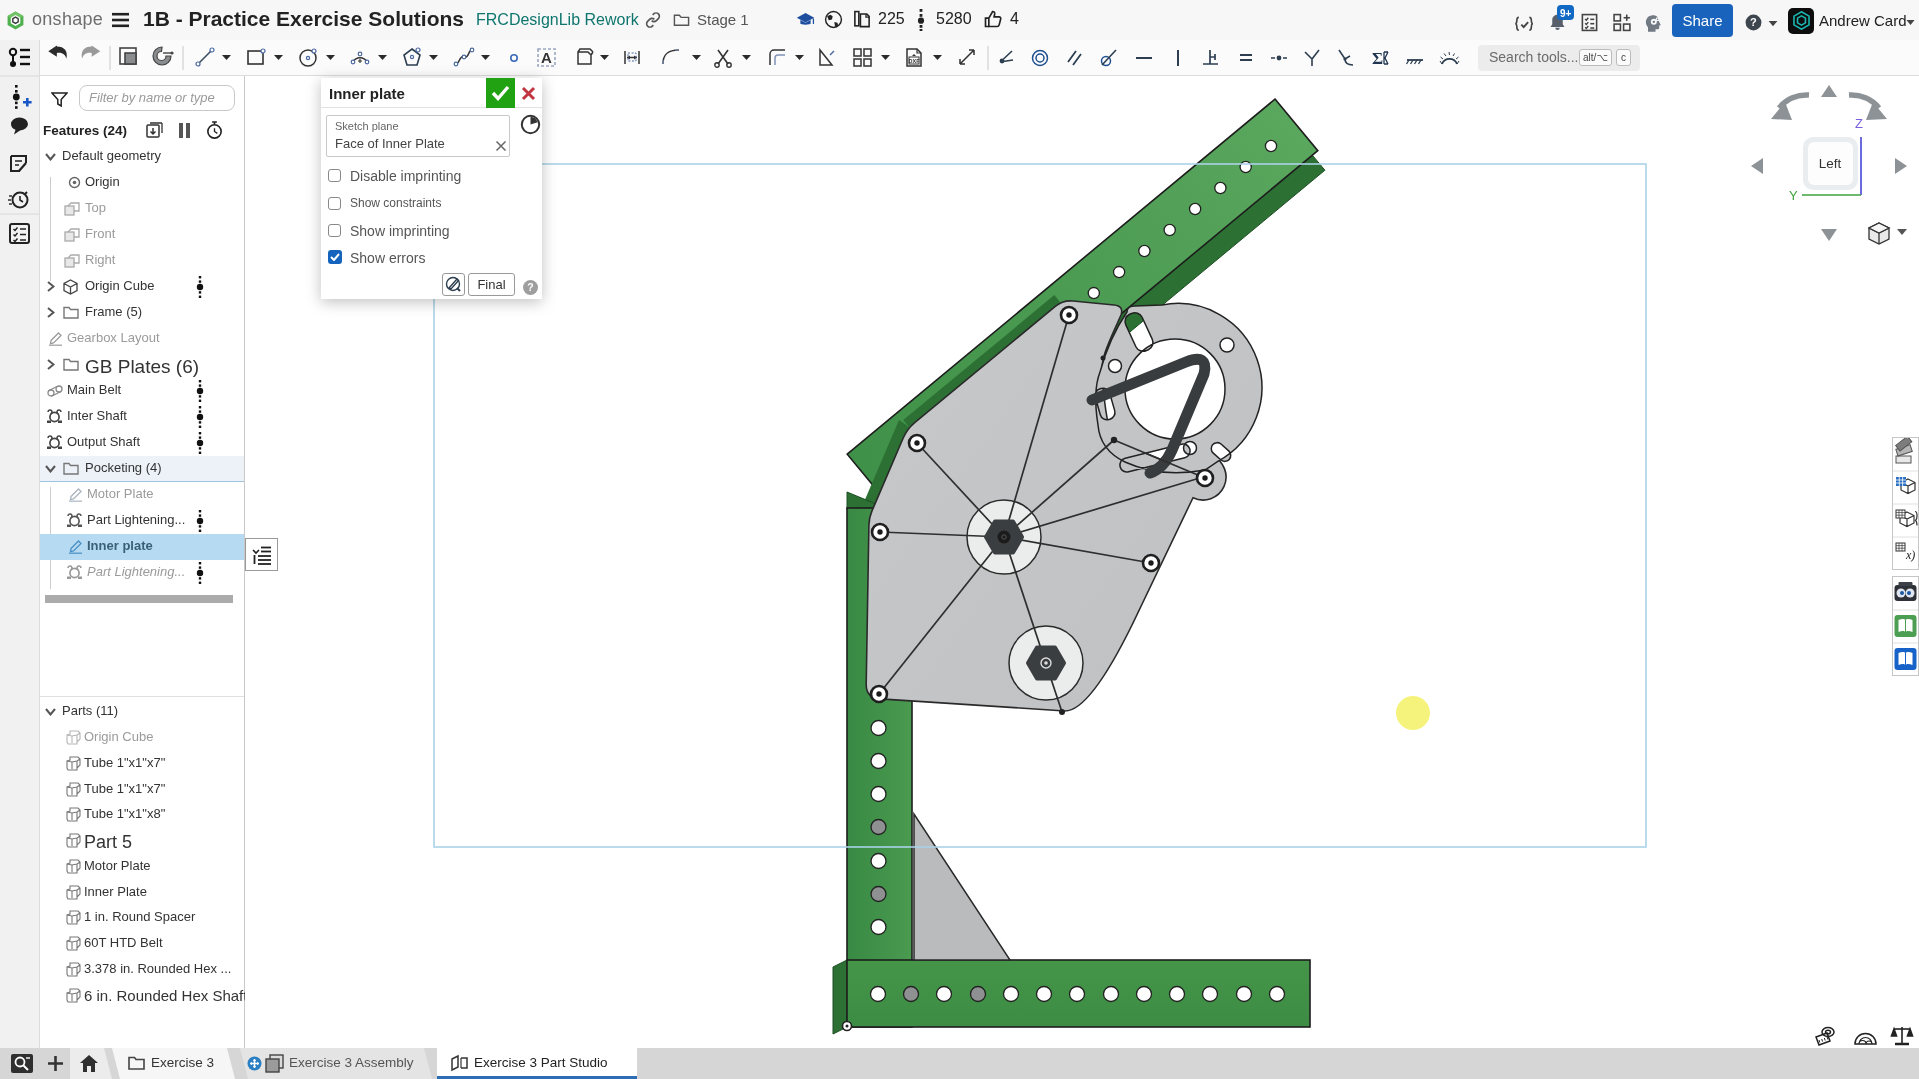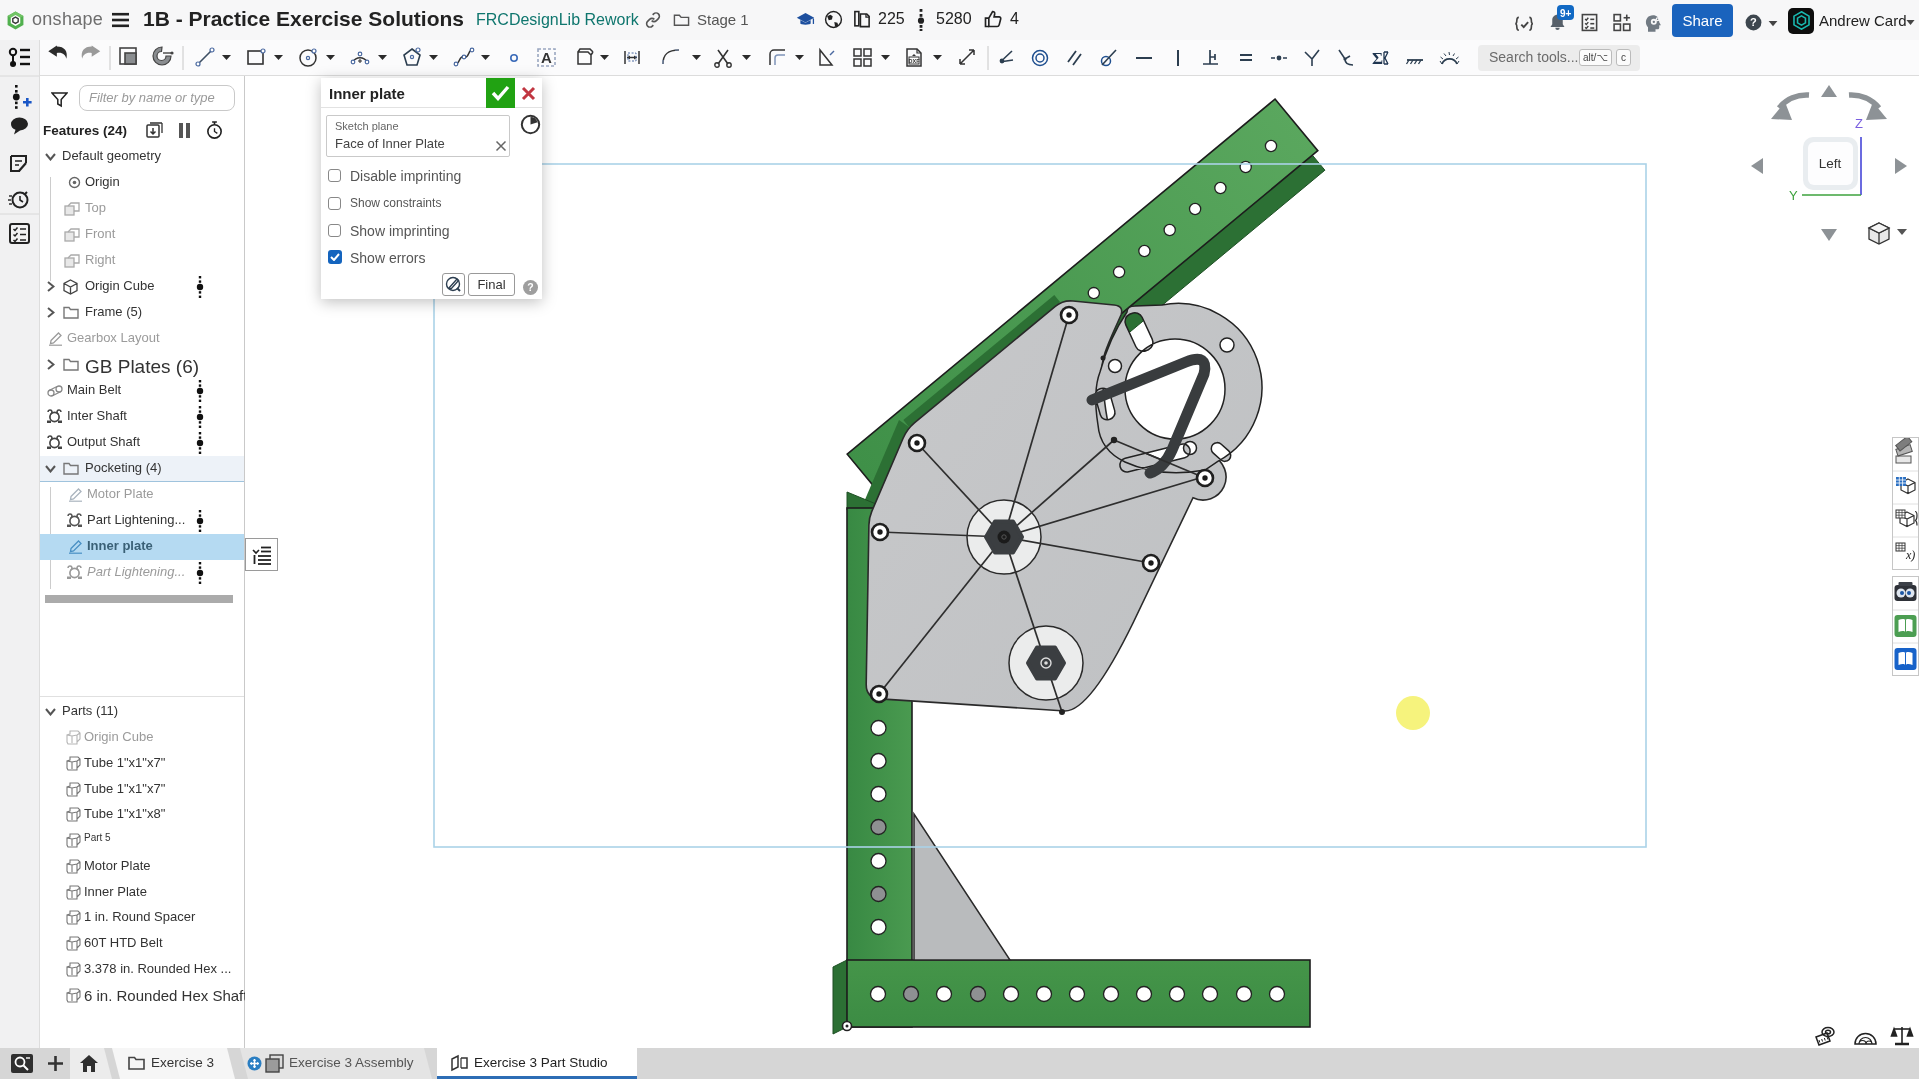--- a/index.html
+++ b/index.html
@@ -582,21 +582,21 @@
         <path d="M4 1 L12 1 L14 3 L14 9 L11 12 L11 14 L2 14 L1 12 L1 5 L4 4 Z M4 1 L4 4 M1 5 L6 6 L11 5 M6 6 L6 13 M11 5 L11 12 M14 3 L11 5" fill="none" stroke="#777" stroke-width="1.1"></path>
       </svg>
       <span class="abs" style="left:44px;top:705px;font-size:13px;color:#333;white-space:nowrap">Tube 1"x1"x7"</span>
   <svg class="abs" style="left:26px;top:731px" width="15" height="15" viewBox="0 0 15 15">
         <path d="M4 1 L12 1 L14 3 L14 9 L11 12 L11 14 L2 14 L1 12 L1 5 L4 4 Z M4 1 L4 4 M1 5 L6 6 L11 5 M6 6 L6 13 M11 5 L11 12 M14 3 L11 5" fill="none" stroke="#777" stroke-width="1.1"></path>
       </svg>
       <span class="abs" style="left:44px;top:730px;font-size:13px;color:#333;white-space:nowrap">Tube 1"x1"x8"</span>
   <svg class="abs" style="left:26px;top:757px" width="15" height="15" viewBox="0 0 15 15">
         <path d="M4 1 L12 1 L14 3 L14 9 L11 12 L11 14 L2 14 L1 12 L1 5 L4 4 Z M4 1 L4 4 M1 5 L6 6 L11 5 M6 6 L6 13 M11 5 L11 12 M14 3 L11 5" fill="none" stroke="#777" stroke-width="1.1"></path>
       </svg>
-      <span class="abs" style="left:44px;top:756px;font-size:10px;color:#333;white-space:nowrap">Part 5</span>
+      <span class="abs" style="left:44px;top:756px;font-size:18px;color:#333;white-space:nowrap">Part 5</span>
   <svg class="abs" style="left:26px;top:783px" width="15" height="15" viewBox="0 0 15 15">
         <path d="M4 1 L12 1 L14 3 L14 9 L11 12 L11 14 L2 14 L1 12 L1 5 L4 4 Z M4 1 L4 4 M1 5 L6 6 L11 5 M6 6 L6 13 M11 5 L11 12 M14 3 L11 5" fill="none" stroke="#777" stroke-width="1.1"></path>
       </svg>
       <span class="abs" style="left:44px;top:782px;font-size:13px;color:#333;white-space:nowrap">Motor Plate</span>
   <svg class="abs" style="left:26px;top:809px" width="15" height="15" viewBox="0 0 15 15">
         <path d="M4 1 L12 1 L14 3 L14 9 L11 12 L11 14 L2 14 L1 12 L1 5 L4 4 Z M4 1 L4 4 M1 5 L6 6 L11 5 M6 6 L6 13 M11 5 L11 12 M14 3 L11 5" fill="none" stroke="#777" stroke-width="1.1"></path>
       </svg>
       <span class="abs" style="left:44px;top:808px;font-size:13px;color:#333;white-space:nowrap">Inner Plate</span>
   <svg class="abs" style="left:26px;top:834px" width="15" height="15" viewBox="0 0 15 15">
         <path d="M4 1 L12 1 L14 3 L14 9 L11 12 L11 14 L2 14 L1 12 L1 5 L4 4 Z M4 1 L4 4 M1 5 L6 6 L11 5 M6 6 L6 13 M11 5 L11 12 M14 3 L11 5" fill="none" stroke="#777" stroke-width="1.1"></path>

